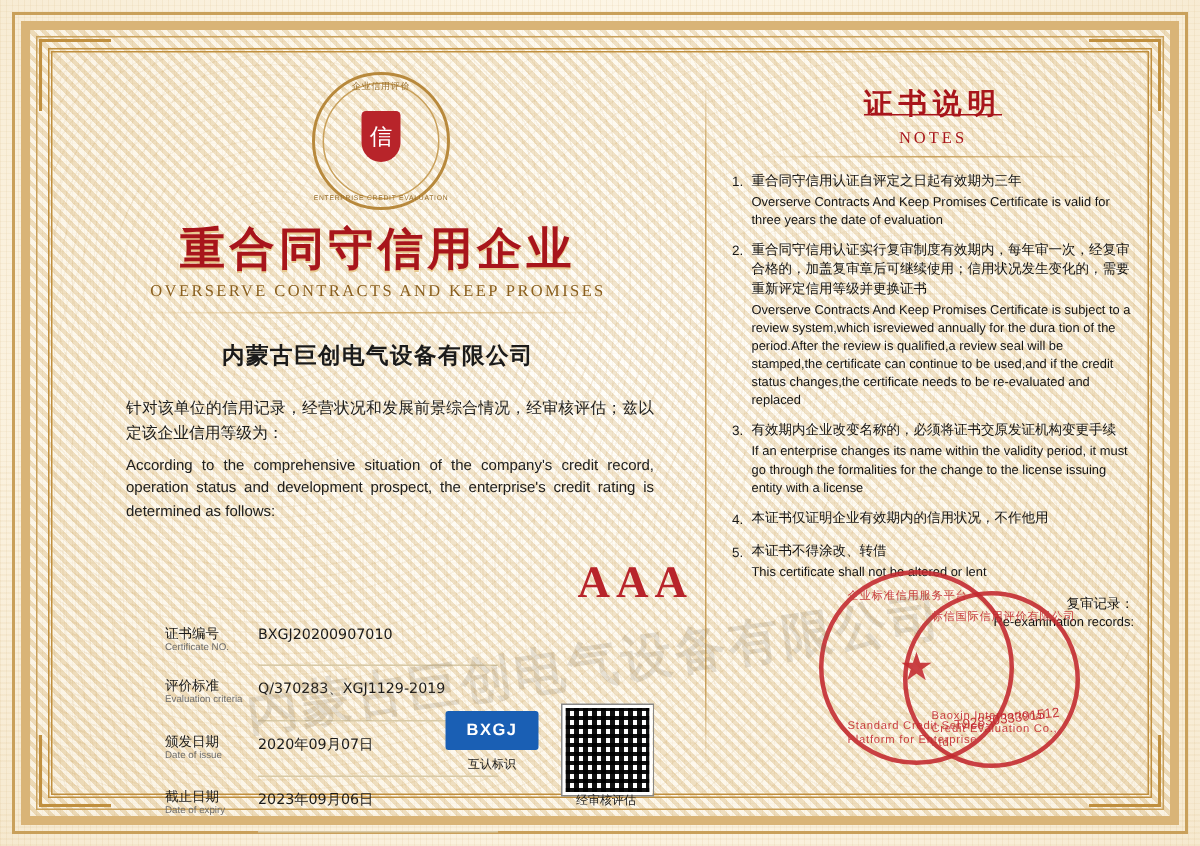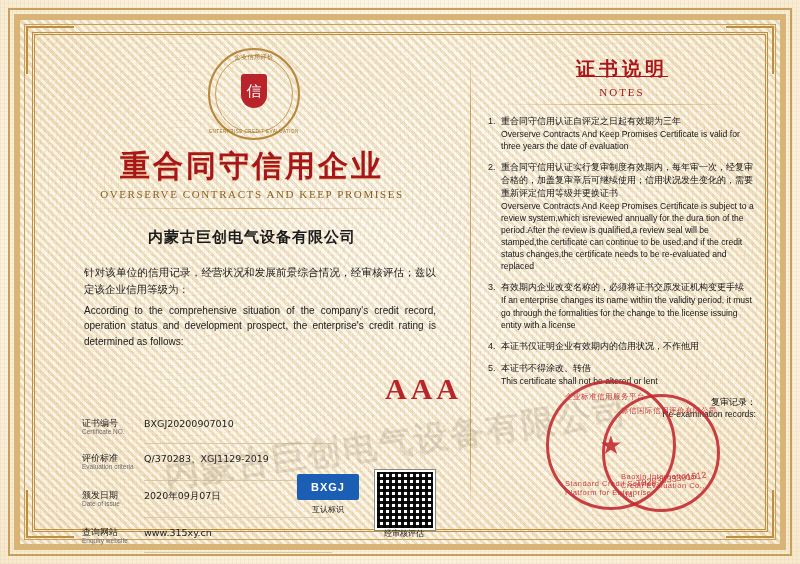--- a/index.html
+++ b/index.html
@@ -126,21 +126,21 @@
   .grade{
     position:absolute;left:0;right:0;top:330px;text-align:right;
     font-size:30px;font-weight:bold;color:#b8242a;letter-spacing:4px;
     font-family:"Liberation Serif", serif;
   }
   .fields{
     position:absolute;left:40px;top:376px;width:250px;
     font-size:9px;color:#1b1b1b;
   }
   .field{display:flex;align-items:flex-start;margin-bottom:9px;}
-  .field .lab{width:62px;flex:0 0 62px;line-height:1.15;}
+  .field .lab{width:62px;flex:0 0 62px;line-height:1.15;margin-left:28px;}
   .field .lab .cn{display:block;font-size:9px;font-family:"DejaVu Sans", sans-serif;}
   .field .lab .en{display:block;font-size:6.5px;color:#6d6d6d;}
   .field .val{
     flex:1;font-size:9.5px;border-bottom:1px solid #cdb histórico;
     font-family:"DejaVu Sans", sans-serif;
     border-bottom:1px solid #d8c9a6;padding-bottom:14px;
   }
   .badges{
     position:absolute;left:255px;top:428px;width:160px;height:70px;
   }
@@ -302,20 +302,27 @@
         </div>
         <div class="field">
           <div class="lab">
             <span class="cn">颁发日期</span>
             <span class="en">Date of issue</span>
           </div>
           <div class="val">2020年09月07日</div>
         </div>
         <div class="field">
           <div class="lab">
+            <span class="cn">截止日期</span>
+            <span class="en">Date of expiry</span>
+          </div>
+          <div class="val">2023年09月06日</div>
+        </div>
+        <div class="field">
+          <div class="lab">
             <span class="cn">查询网站</span>
             <span class="en">Enquiry website</span>
           </div>
           <div class="val">www.315xy.cn</div>
         </div>
       </div>
 
       <div class="badges">
         <div class="badge-bxgj">BXGJ</div>
         <div class="badge-cap">互认标识</div>

